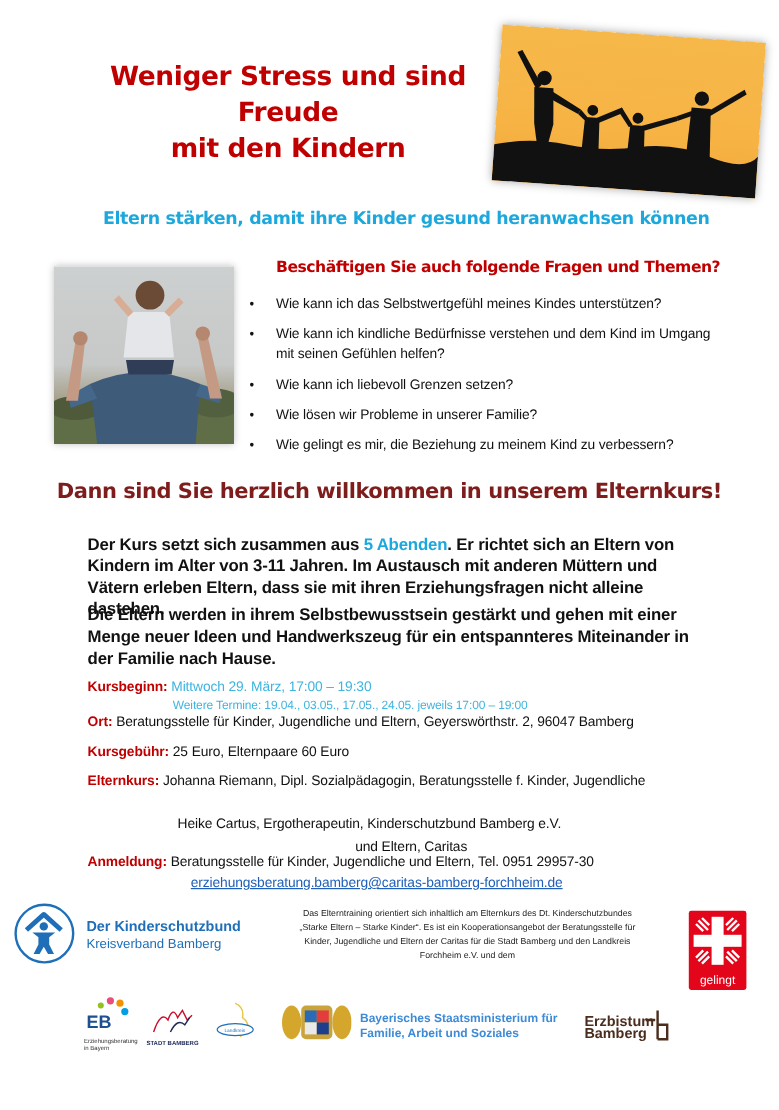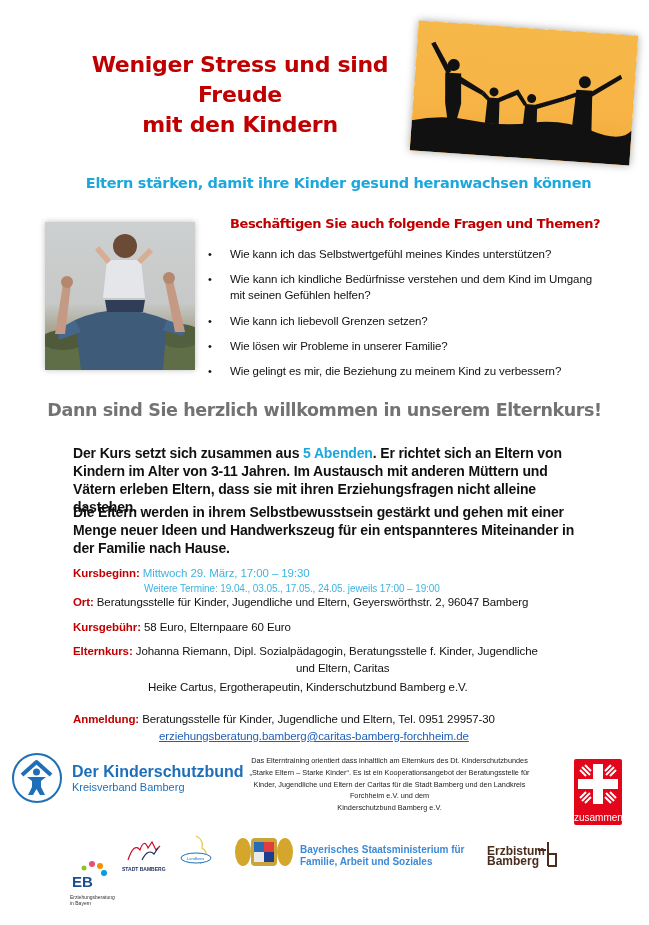--- a/index.html
+++ b/index.html
@@ -19,35 +19,35 @@
   .pc-photo { left: 45px; top: 222px; width: 150px; height: 148px; overflow: hidden;
     background: linear-gradient(180deg, #cdd0d0 0%, #c7c9c8 55%, #a6a18c 75%, #6f7c55 88%, #5d6b48 100%);
     box-shadow: 0 0 6px rgba(0,0,0,0.25); }
 
   
   .q-head { left: 230px; top: 216px; color: #c00000; font-weight: bold; font-size: 13px; font-family: "DejaVu Sans", sans-serif; letter-spacing: -0.4px; }
   .q-list { left: 206px; top: 246px; width: 386px; list-style: none; font-size: 11.5px; line-height: 16px; color: #111; }
   .q-list li { position: relative; padding-left: 24px; margin-bottom: 9px; text-align: justify; letter-spacing: -0.1px; }
   .q-list li .bullet { position: absolute; left: 2px; top: 0; font-size: 11px; }
 
-  .welcome { left: 0; top: 400px; width: 649px; text-align: center; color: #737373; font-weight: bold; font-size: 17.5px; font-family: "DejaVu Sans", sans-serif; letter-spacing: -0.4px; }
+  .welcome { left: 0; top: 400px; width: 649px; text-align: center; color: #7f1d1d; font-weight: bold; font-size: 17.5px; font-family: "DejaVu Sans", sans-serif; letter-spacing: -0.4px; }
 
   .para { left: 73px; width: 510px; font-size: 14px; line-height: 18px; font-weight: bold; color: #111; letter-spacing: -0.15px; }
   .para .hl { color: #1ca8dd; }
 
   .info { left: 73px; font-size: 11.5px; color: #111; white-space: nowrap; letter-spacing: -0.1px; }
   .lbl { color: #c00000; font-weight: bold; }
   .blue { color: #3eb4df; }
   .blue-sm { color: #3eb4df; font-size: 10px; }
   .link { color: #1f5fb8; text-decoration: underline; font-size: 11.5px; }
 
   
   .ksb-logo { left: 12px; top: 753px; width: 50px; height: 50px; border: 2.5px solid #1e6fb8; border-radius: 50%; }
   .ksb-text { left: 72px; top: 765px; color: #1e6fb8; font-size: 11px; line-height: 14px; }
-  .ksb-text b { font-size: 16px; }
+  .ksb-text b { font-size: 12px; }
   .foot-text { left: 212px; top: 755px; width: 355px; text-align: center; font-size: 7.3px; line-height: 11.8px; color: #222; }
   .caritas { left: 574px; top: 759px; width: 48px; height: 66px; background: #e3061b; border-radius: 2px; }
   .caritas-word { position: absolute; left: 0; bottom: 2px; width: 48px; text-align: center; color: #fff; font-size: 10px; }
 
   .logo-small { font-size: 5px; color: #333; }
   .bstm-text { left: 300px; top: 844px; color: #3d8ad6; font-size: 10px; line-height: 12px; font-weight: bold; }
   .erzb { left: 487px; top: 846px; font-size: 12px; line-height: 10px; font-weight: bold; color: #4a2d1c; }
 </style>
 </head>
 <body>
@@ -133,27 +133,27 @@
 </div>
 <div class="abs info" style="top:582px; left:144px;">
   <span class="blue-sm">Weitere Termine: 19.04., 03.05., 17.05., 24.05. jeweils 17:00 – 19:00</span>
 </div>
 <div class="abs info" style="top:596px;">
   <span class="lbl">Ort:</span>
   <span>Beratungsstelle für Kinder, Jugendliche und Eltern, Geyerswörthstr. 2, 96047 Bamberg</span>
 </div>
 <div class="abs info" style="top:621px;">
   <span class="lbl">Kursgebühr:</span>
-  <span>58 Euro, Elternpaare 60 Euro</span>
+  <span>25 Euro, Elternpaare 60 Euro</span>
 </div>
 <div class="abs info" style="top:645px;">
   <span class="lbl">Elternkurs:</span>
   <span>Johanna Riemann, Dipl. Sozialpädagogin, Beratungsstelle f. Kinder, Jugendliche</span>
 </div>
-<div class="abs info" style="top:662px; left:263px;padding-left:33px;">und Eltern, Caritas</div>
+<div class="abs info" style="top:700px; left:263px;padding-left:33px;">und Eltern, Caritas</div>
 <div class="abs info" style="top:681px; left:148px;">Heike Cartus, Ergotherapeutin, Kinderschutzbund Bamberg e.V.</div>
 
 <div class="abs info" style="top:713px;">
   <span class="lbl">Anmeldung:</span>
   <span>Beratungsstelle für Kinder, Jugendliche und Eltern, Tel.  0951 29957-30</span>
 </div>
 <div class="abs info" style="top:730px; left:159px;">
   <span class="link">erziehungsberatung.bamberg@caritas-bamberg-forchheim.de</span>
 </div>
 
@@ -163,42 +163,41 @@
     <circle cx="22.5" cy="17" r="3.5" fill="#1e6fb8"></circle>
     <path d="M13 22 L32 22 L27 26 L27 32 L31 40 L26 40 L22.5 34 L19 40 L14 40 L18 32 L18 26 Z" fill="#1e6fb8"></path>
   </svg>
 </div>
 <div class="abs ksb-text">
   <b>Der Kinderschutzbund</b><br>
   <span>Kreisverband Bamberg</span>
 </div>
 
 <div class="abs foot-text">
-  <div>Das Elterntraining orientiert dass inhaltlich am Elternkurs des Dt. Kinderschutzbundes</div>
+  <div>Das Elterntraining orientiert sich inhaltlich am Elternkurs des Dt. Kinderschutzbundes</div>
   <div>„Starke Eltern – Starke Kinder“. Es ist ein Kooperationsangebot der Beratungsstelle für</div>
   <div>Kinder, Jugendliche und Eltern der Caritas für die Stadt Bamberg und den Landkreis</div>
   <div>Forchheim e.V. und dem</div>
-  <div>Kinderschutzbund Bamberg e.V.</div>
 </div>
 
 <div class="abs caritas">
   <svg width="48" height="50" viewBox="0 0 48 50">
     <rect x="19" y="5" width="10" height="40" fill="#fff"></rect>
     <rect x="4" y="20" width="40" height="10" fill="#fff"></rect>
     <g stroke="#fff" stroke-width="2" fill="none">
       <path d="M8 8 L16 16 M11 6 L17 12 M6 11 L12 17"></path>
       <path d="M40 8 L32 16 M37 6 L31 12 M42 11 L36 17"></path>
       <path d="M8 42 L16 34 M11 44 L17 38 M6 39 L12 33"></path>
       <path d="M40 42 L32 34 M37 44 L31 38 M42 39 L36 33"></path>
     </g>
   </svg>
-  <div class="caritas-word">zusammen</div>
-</div>
-
-<div class="abs" style="left:70px; top:860px; width:42px; height:42px;">
+  <div class="caritas-word">gelingt</div>
+</div>
+
+<div class="abs" style="left:70px; top:830px; width:42px; height:42px;">
   <svg width="42" height="30" viewBox="0 0 42 30">
     <circle cx="22" cy="4" r="3" fill="#e94e77"></circle>
     <circle cx="30" cy="6" r="3" fill="#f39200"></circle>
     <circle cx="34" cy="13" r="3" fill="#009fe3"></circle>
     <circle cx="14" cy="8" r="2.5" fill="#95c11f"></circle>
     <text x="2" y="27" font-size="15" font-weight="bold" fill="#1d4f91" font-family="Liberation Sans, sans-serif">EB</text>
   </svg>
   <div class="logo-small">Erziehungsberatung in Bayern</div>
 </div>
 <div class="abs" style="left:122px; top:836px; width:44px; height:34px;">

